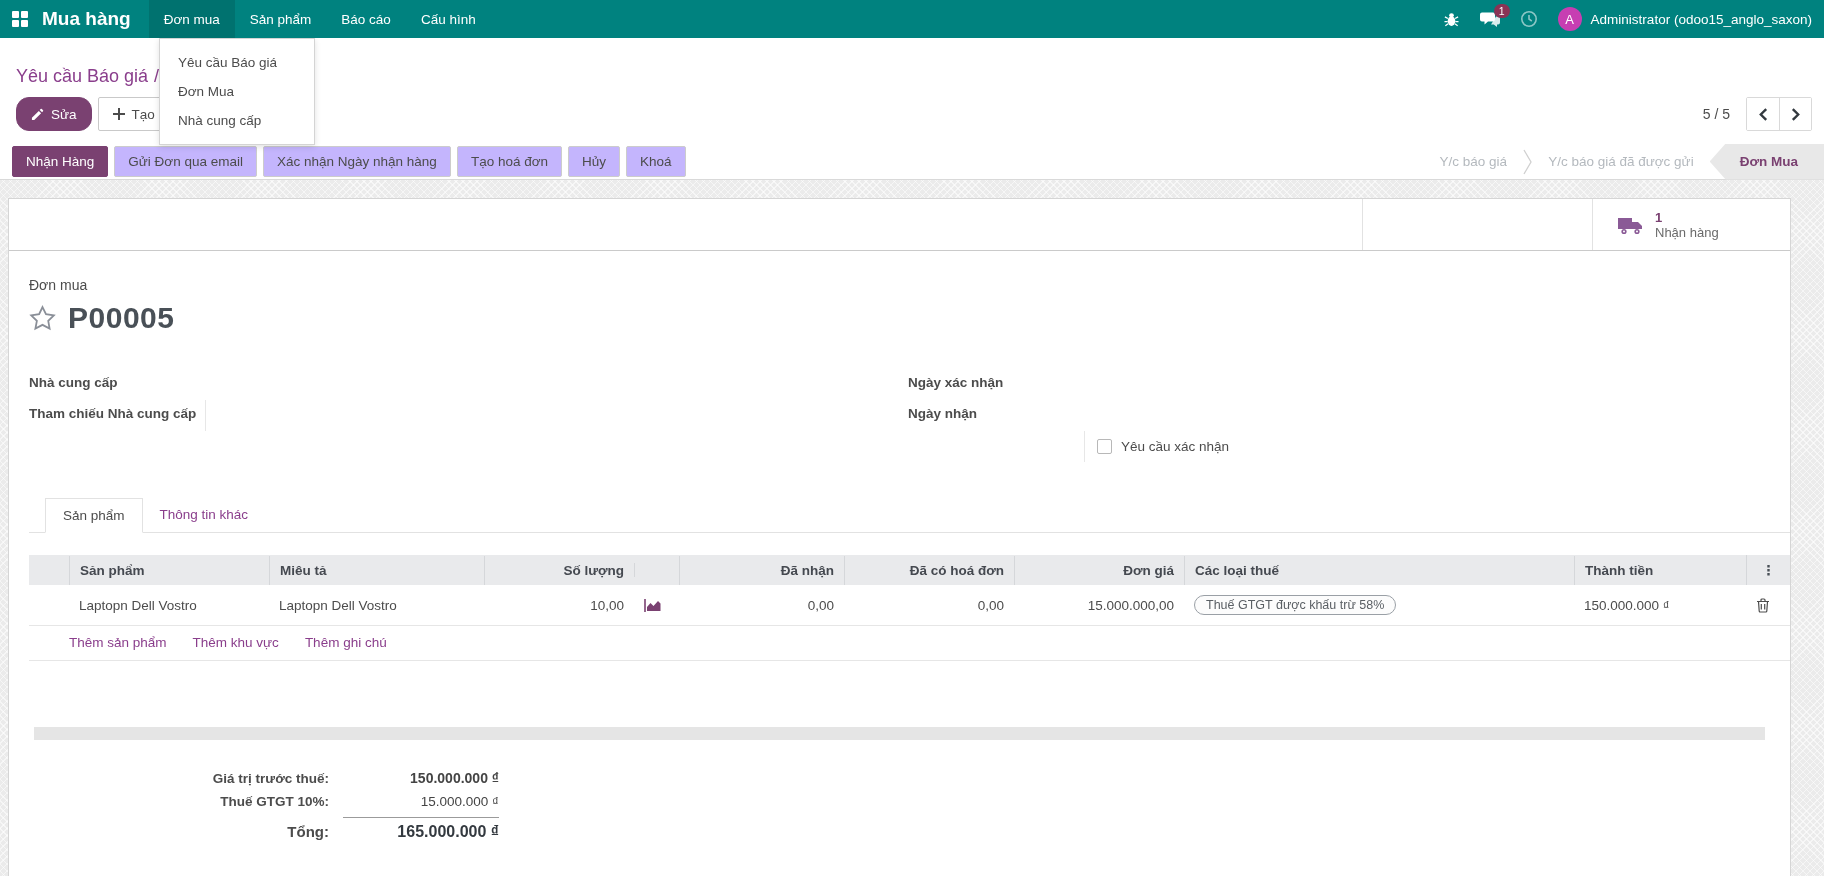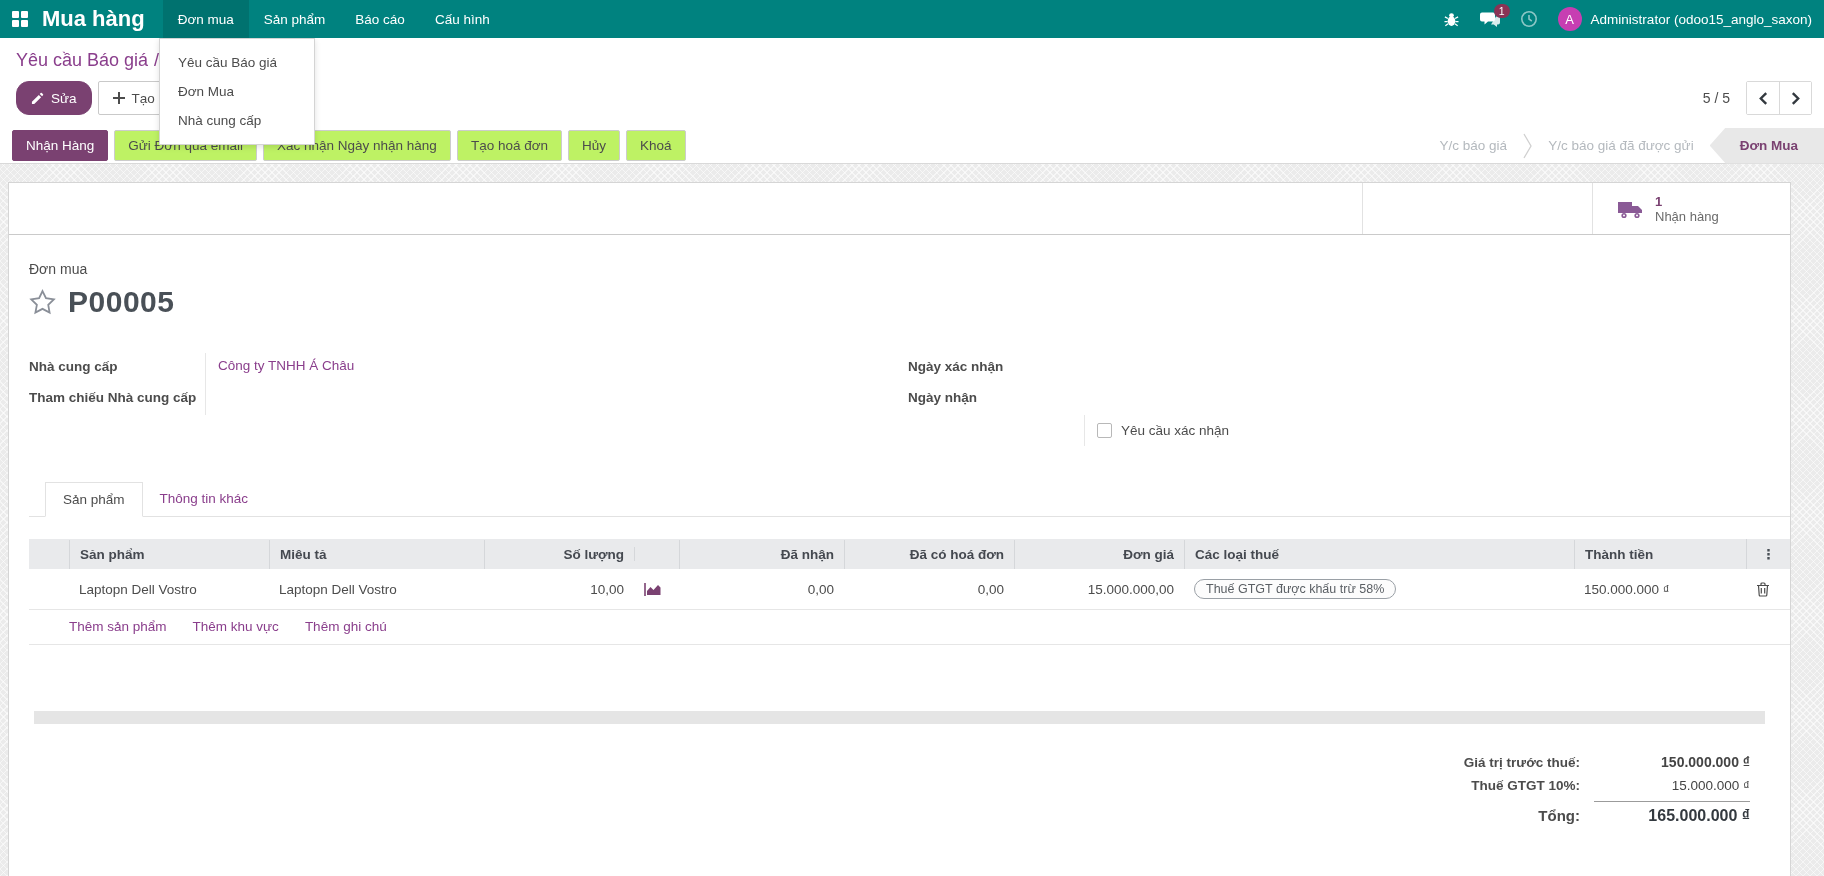--- a/index.html
+++ b/index.html
@@ -4,60 +4,60 @@
 <style>
   * { margin:0; padding:0; box-sizing:border-box; }
   html,body { width:1824px; height:876px; overflow:hidden; background:#fff;
     font-family:"Liberation Sans","DejaVu Sans",sans-serif; font-size:13.5px; color:#4c4c4c; }
 
   
   .navbar { height:38px; background:#00827f; display:flex; align-items:stretch; color:#fff; position:relative; z-index:30; }
   .apps-btn { width:40px; display:flex; align-items:center; justify-content:center; cursor:pointer; }
   .apps-grid { display:grid; grid-template-columns:7px 7px; grid-gap:2px; }
   .apps-grid span { width:7px; height:7px; background:#fff; border-radius:1px; }
-  .brand { display:flex; align-items:center; font-size:22px; font-weight:bold; padding:0 18px 0 2px; }
+  .brand { display:flex; align-items:center; font-size:19px; font-weight:bold; padding:0 18px 0 2px; }
   .nav-menu { display:flex; align-items:center; padding:0 15px; font-size:13.5px; cursor:pointer; }
   .nav-menu.active { background:rgba(0,0,0,.12); }
   .nav-right { margin-left:auto; display:flex; align-items:center; gap:20px; padding-right:12px; }
   .nav-ico { display:flex; align-items:center; position:relative; cursor:pointer; }
   .badge { position:absolute; top:-7px; right:-10px; background:#8a3355; color:#fff; font-size:10.5px;
     border-radius:8px; padding:1px 5px; line-height:12px; }
   .clock-dim { opacity:.55; }
   .user-zone { display:flex; align-items:center; gap:9px; cursor:pointer; }
   .avatar { width:24px; height:24px; border-radius:50%; background:#c73eb2; display:flex; align-items:center;
     justify-content:center; font-size:13px; color:#fff; }
   .user-name { font-size:13.5px; }
 
   
   .dropdown { position:absolute; top:38px; left:159px; width:156px; background:#fff;
     border:1px solid #d4d4d4; box-shadow:0 2px 6px rgba(0,0,0,.12); z-index:25; padding:9px 0; }
   .dropdown-item { padding:7px 18px; font-size:13.5px; color:#4c4c4c; cursor:pointer; white-space:nowrap; }
 
   
-  .control-panel { padding-top:12px; background:#fff; }
+  .control-panel { padding-top:28px; background:#fff; }
   .breadcrumb { margin:0 16px 10px; font-size:18px; color:#8a3e8c; }
   .breadcrumb .sep { color:#8a3e8c; margin-left:6px; }
   .cp-row { position:relative; height:34px; margin-bottom:13px; }
   .cp-left { position:absolute; left:16px; top:0; display:flex; }
   .cp-mid { position:absolute; left:719px; top:0; display:flex; gap:10px; }
   .cp-right { position:absolute; right:12px; top:0; display:flex; align-items:center; gap:16px; }
   .btn { height:34px; display:inline-flex; align-items:center; gap:7px; padding:0 14px; font-size:13.5px;
     border:1px solid #c9c9c9; background:#fff; color:#4c4c4c; cursor:pointer; border-radius:2px; }
   .btn-primary { background:#7a4171; border-color:#7a4171; color:#fff;border-radius:13px; }
   .btn-flat { border-color:#d9d9d9; }
   .pager-count { font-size:14px; color:#4c4c4c; }
   .pager-btns { display:flex; border:1px solid #d9d9d9; border-radius:2px; }
   .pager-btn { width:32px; height:32px; display:flex; align-items:center; justify-content:center; cursor:pointer; background:#fff; }
   .pager-btn + .pager-btn { border-left:1px solid #d9d9d9; }
 
   
   .status-row { display:flex; align-items:center; height:36px; padding-left:12px;
     border-bottom:1px solid #d9d9d9; background:#fff; }
   .st-btn { height:31px; display:inline-flex; align-items:center; padding:0 13px; margin-right:6px;
-    font-size:13.5px; background:#bef264; border:1px solid #ccc; color:#4c4c4c; cursor:pointer; border-radius:2px; }
+    font-size:13.5px; background:#c4b5fd; border:1px solid #ccc; color:#4c4c4c; cursor:pointer; border-radius:2px; }
   .st-btn.primary { background:#7a4171; border-color:#7a4171; color:#fff; }
   .steps { margin-left:auto; display:flex; align-items:center; height:36px; }
   .step { color:#b4b9be; font-size:13.5px; padding:0 16px; cursor:pointer; white-space:nowrap; }
   .step-sep { color:#d4d4d4; font-size:15px; }
   .step.active { background:#e8e8e8; color:#7a4171; font-weight:bold; height:36px; display:flex; align-items:center;
     padding:0 26px 0 30px; clip-path:polygon(0 50%, 16px 0, 100% 0, 100% 100%, 16px 100%); }
 
   
   .content { height:calc(876px - 38px - 125px); background-color:#ebebeb;
     background-image:
@@ -106,21 +106,21 @@
   .c-price{width:170px; text-align:right;} .c-tax{width:390px;}
   .c-sub{flex:1; text-align:left;} .c-act{width:44px; text-align:center;}
   .pill { display:inline-block; border:1px solid #9aa0a6; border-radius:50px; padding:2px 11px;
     font-size:12.5px; color:#5a5f64; background:#fcfcfc; white-space:nowrap; }
   .links-row { display:flex; gap:26px; padding:9px 10px 10px 40px; border-bottom:1px solid #e6e6e6; }
   .opt-dots { font-weight:bold; color:#495057; cursor:pointer; }
 
   .hscrollbar { height:13px; background:#e5e5e5; margin:66px 25px 0 5px; }
 
   
-  .totals-wrap { display:flex; justify-content:flex-end; padding-right:40px; margin-top:26px; }
+  .totals-wrap { display:flex; justify-content:flex-start; padding-right:40px; margin-top:26px; }
   .totals { width:470px; }
   .t-row { display:flex; justify-content:flex-end; align-items:baseline; padding:4px 0; }
   .t-label { width:300px; text-align:right; font-weight:bold; color:#4c4c4c; padding-right:14px; }
   .t-value { width:156px; text-align:right; color:#444; }
   .t-strong { font-weight:bold; font-size:14px; }
   .t-total .t-label { font-size:15px; }
   .t-total .t-value { border-top:1px solid #9b9b9b; padding-top:5px; font-size:16px; font-weight:bold; color:#33393f; }
 
   svg { display:block; }
 </style>
@@ -258,21 +258,20 @@
         <svg width="27" height="26" viewBox="0 0 24 23" fill="none" stroke="#8a8f98" stroke-width="1.6">
           <path d="M12 1.8l3.1 6.3 7 1-5 4.9 1.2 6.9L12 17.6l-6.3 3.3L7 14 2 9.1l7-1z"></path>
         </svg>
         <h1 class="doc-name">P00005</h1>
       </div>
 
       <div class="fields">
         <div class="f-col">
           <div class="field-row">
             <div class="f-label">Nhà cung cấp</div>
-            <div class="f-value"><span class="link">Công ty TNHH Á Châu</span></div>
           </div>
           <div class="field-row">
             <div class="f-label">Tham chiếu Nhà cung cấp</div>
             <div class="f-value"></div>
           </div>
         </div>
         <div class="f-col">
           <div class="field-row">
             <div class="f-label">Ngày xác nhận</div>
           </div>

